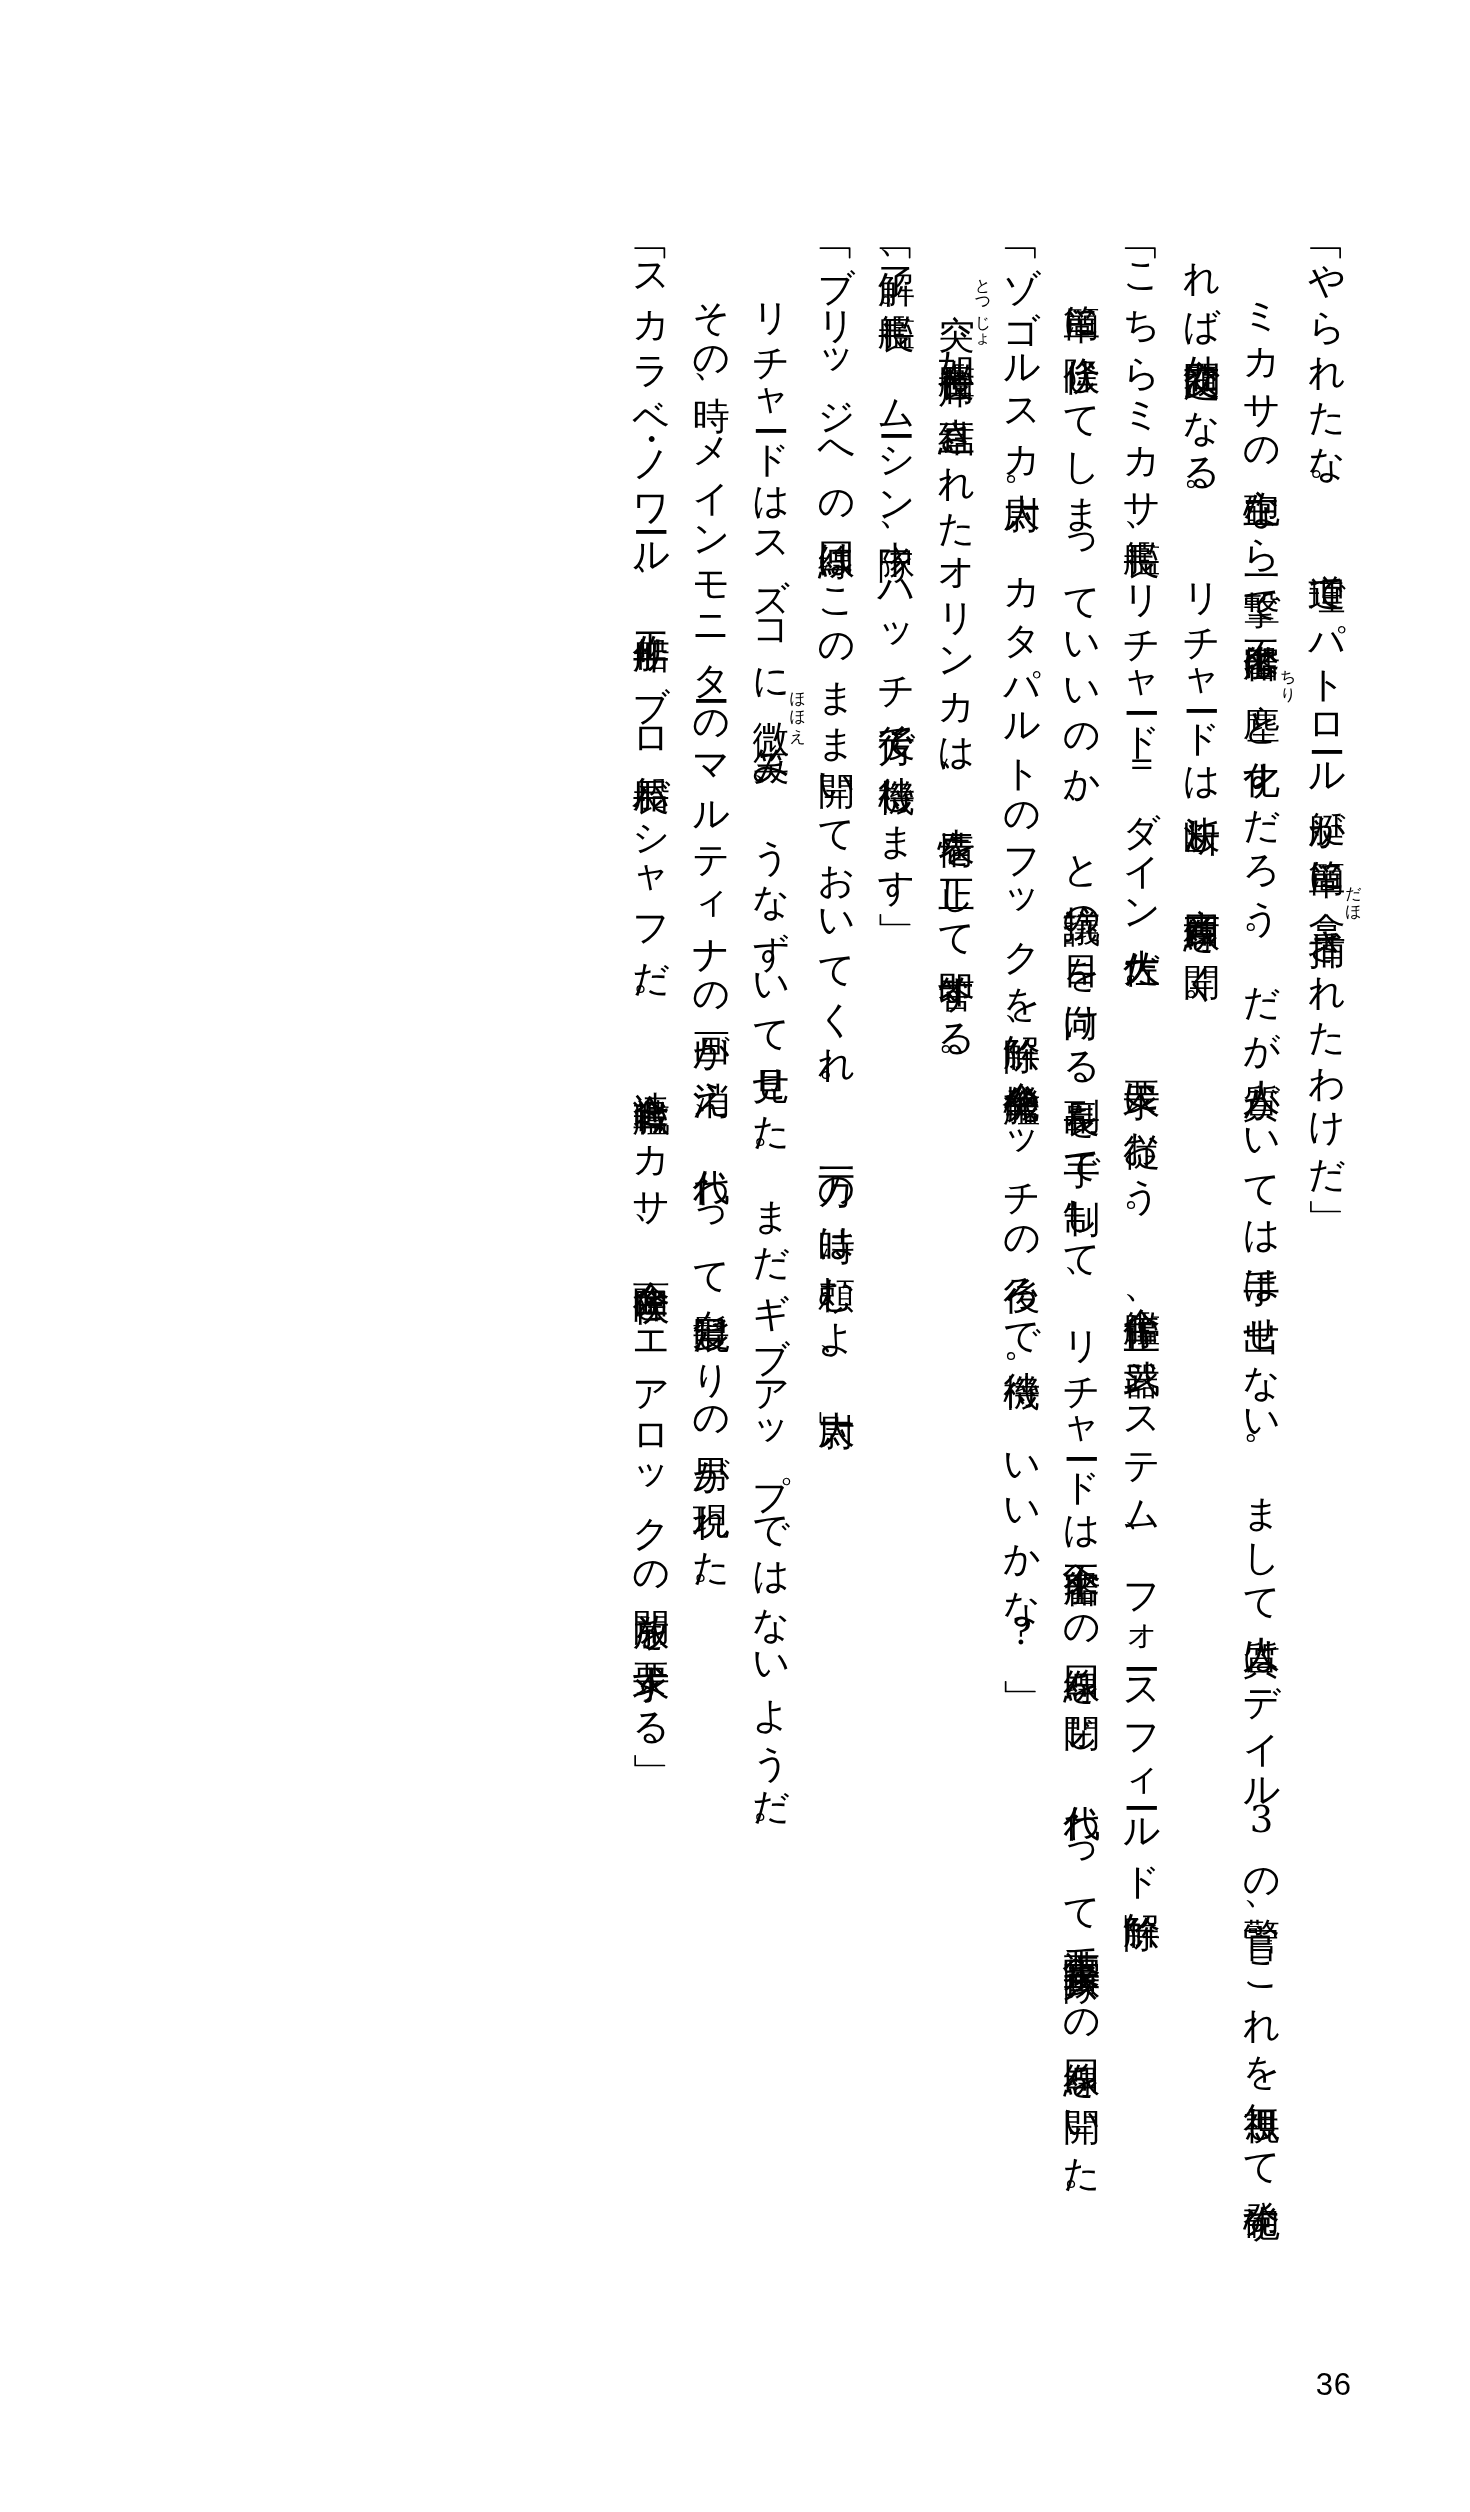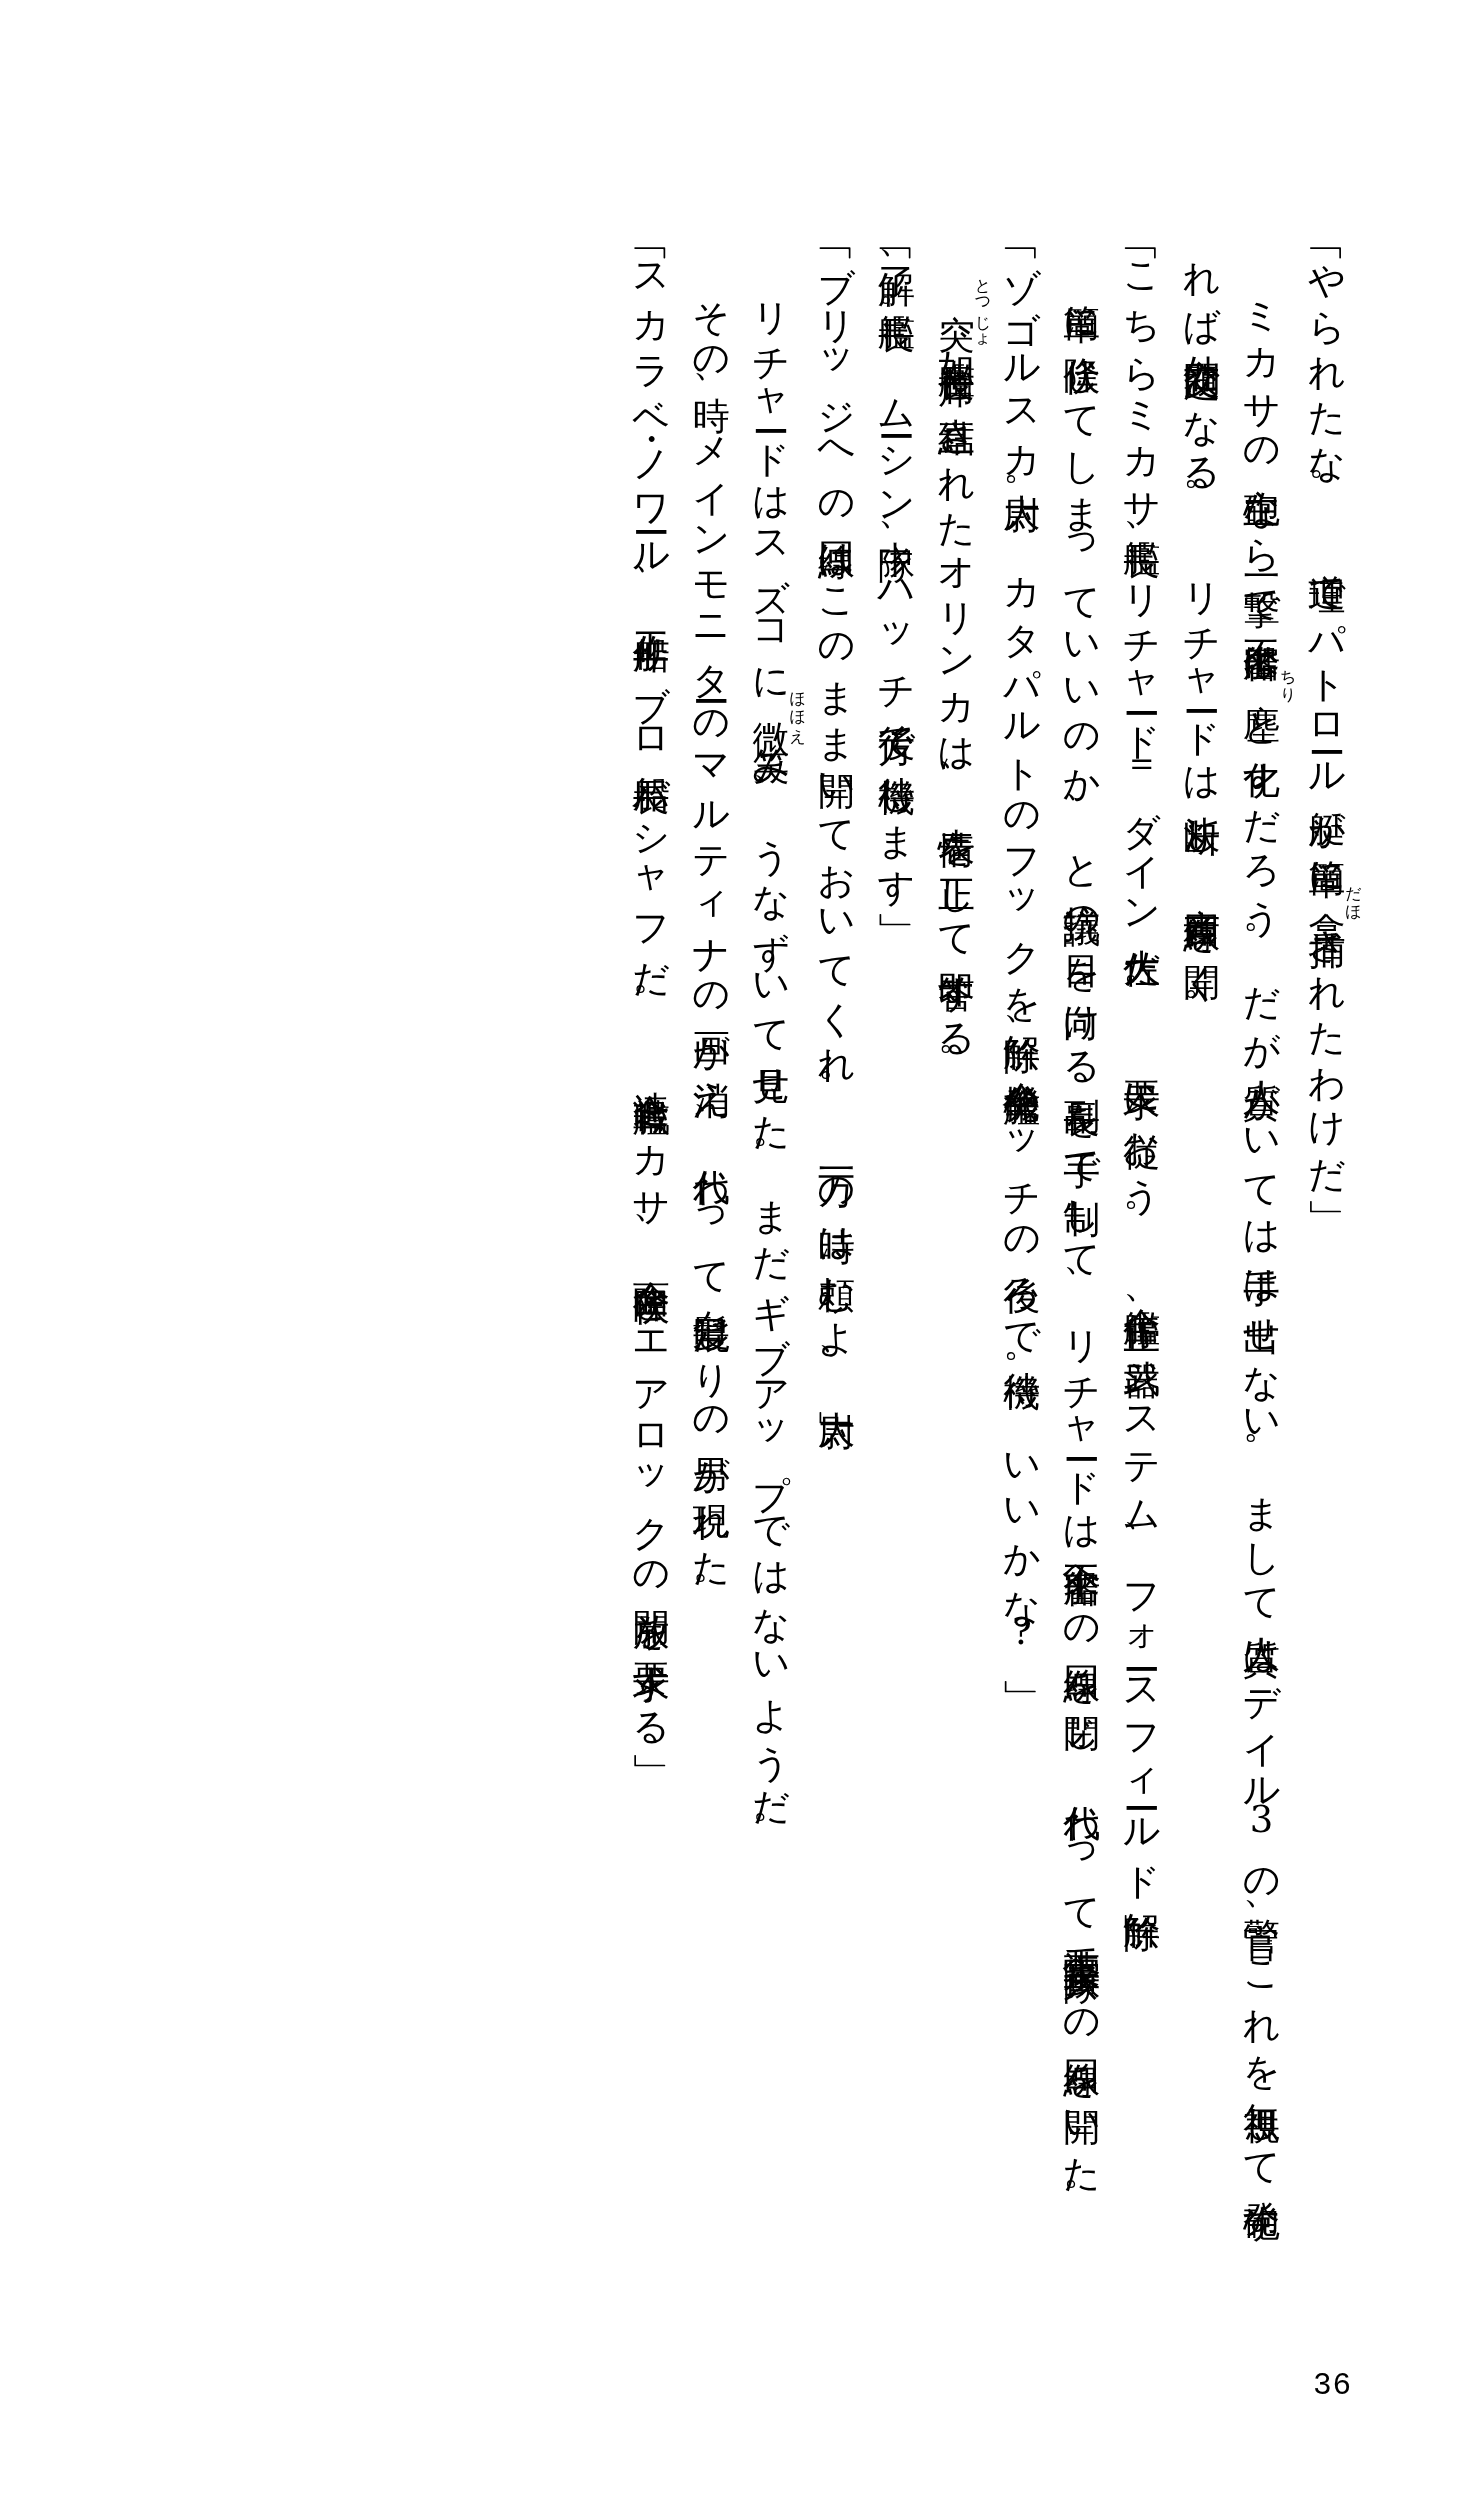--- a/index.html
+++ b/index.html
@@ -65,21 +65,21 @@
     letter-spacing: 0;
     line-height: 1;
     font-weight: 500;
   }
 
   
   #page-number {
     position: absolute;
     bottom: 109px;
     right: 119px;
-    font-family: Liberation Mono, monospace;
+    font-family: Liberation Sans, sans-serif;
     font-size: 31px;
     letter-spacing: 0.9px;
     color: #000;
   }
 </style>
 </head>
 <body>
 
 <div id="page">
 

